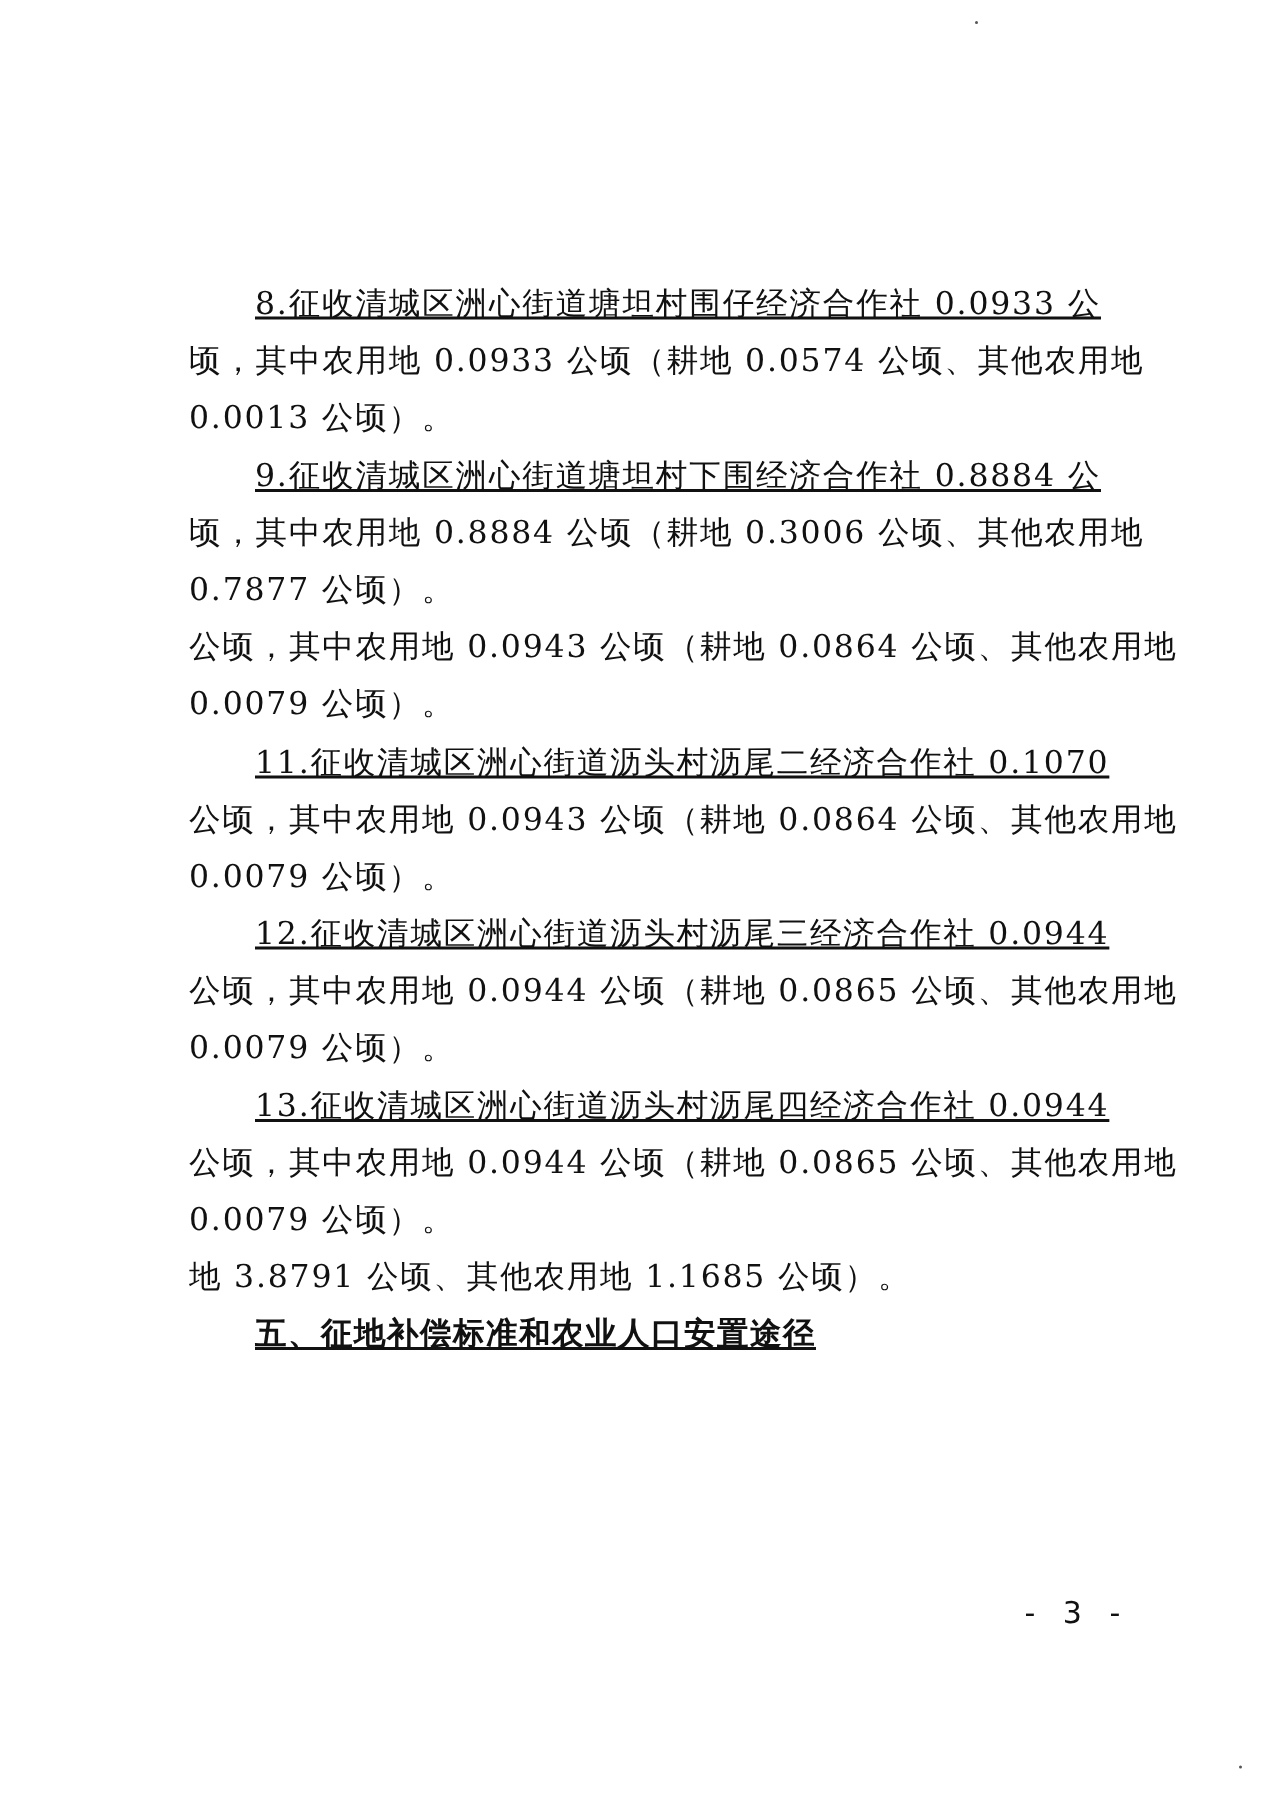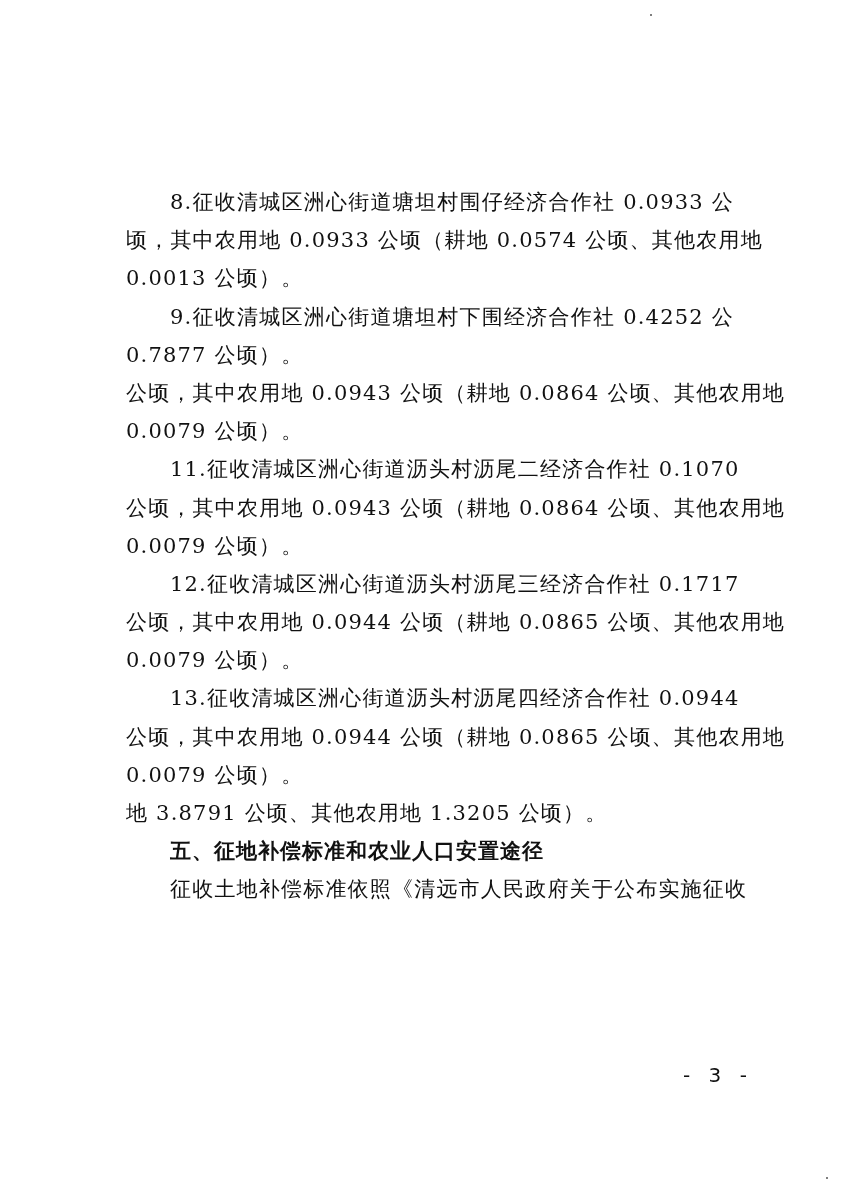--- a/index.html
+++ b/index.html
@@ -3,64 +3,64 @@
   <meta charset="utf-8">
   <style>
     html, body { margin: 0; padding: 0; background: #ffffff; }
     body { width: 850px; height: 1203px; position: relative; overflow: hidden;
       font-family: "DejaVu Serif", "Liberation Serif", serif; color: #111; }
     .page { position: absolute; left: 0; top: 0; width: 850px; height: 1203px; }
     .content { position: absolute; left: 126px; top: 183px; width: 608px; }
     .line { height: 38.2px; line-height: 38.2px; font-size: 21px; white-space: nowrap;
       text-align: justify; text-align-last: justify; letter-spacing: 1.2px; }
     .line.last { text-align-last: left; }
-    .indent { padding-left: 44px; }
+    .indent { padding-left: 44px; text-decoration: underline; }
     .heading { font-family: "DejaVu Sans", "Liberation Sans", sans-serif; font-weight: bold;
       text-align-last: left; letter-spacing: 1px; }
     .page-number { position: absolute; left: 683px; top: 1063px; font-size: 20px;
       font-family: "DejaVu Sans", "Liberation Sans", sans-serif; letter-spacing: 6px; }
     .speck { position: absolute; width: 2px; height: 2px; background: #555; border-radius: 1px; }
   </style>
 </head>
 <body>
 
 <div class="page">
   <div class="speck" style="left:650px;top:14px;"></div>
   <div class="speck" style="left:826px;top:1177px;"></div>
 
   <div class="content">
     <div>
       <div class="line indent">8.征收清城区洲心街道塘坦村围仔经济合作社 0.0933 公</div>
       <div class="line">顷，其中农用地 0.0933 公顷（耕地 0.0574 公顷、其他农用地</div>
       <div class="line last">0.0013 公顷）。</div>
     </div>
     <div>
-      <div class="line indent">9.征收清城区洲心街道塘坦村下围经济合作社 0.4252 公</div>
+      <div class="line indent">9.征收清城区洲心街道塘坦村下围经济合作社 0.8884 公</div>
+      <div class="line">顷，其中农用地 0.8884 公顷（耕地 0.3006 公顷、其他农用地</div>
       <div class="line last">0.7877 公顷）。</div>
     </div>
     <div>
       <div class="line">公顷，其中农用地 0.0943 公顷（耕地 0.0864 公顷、其他农用地</div>
       <div class="line last">0.0079 公顷）。</div>
     </div>
     <div>
       <div class="line indent">11.征收清城区洲心街道沥头村沥尾二经济合作社 0.1070</div>
       <div class="line">公顷，其中农用地 0.0943 公顷（耕地 0.0864 公顷、其他农用地</div>
       <div class="line last">0.0079 公顷）。</div>
     </div>
     <div>
-      <div class="line indent">12.征收清城区洲心街道沥头村沥尾三经济合作社 0.1717</div>
+      <div class="line indent">12.征收清城区洲心街道沥头村沥尾三经济合作社 0.0944</div>
       <div class="line">公顷，其中农用地 0.0944 公顷（耕地 0.0865 公顷、其他农用地</div>
       <div class="line last">0.0079 公顷）。</div>
     </div>
     <div>
       <div class="line indent">13.征收清城区洲心街道沥头村沥尾四经济合作社 0.0944</div>
       <div class="line">公顷，其中农用地 0.0944 公顷（耕地 0.0865 公顷、其他农用地</div>
       <div class="line last">0.0079 公顷）。</div>
     </div>
     <div>
-      <div class="line last">地 3.8791 公顷、其他农用地 1.3205 公顷）。</div>
+      <div class="line last">地 3.8791 公顷、其他农用地 1.1685 公顷）。</div>
     </div>
     <div class="line indent heading">五、征地补偿标准和农业人口安置途径</div>
-    <div class="line indent last">征收土地补偿标准依照《清远市人民政府关于公布实施征收</div>
   </div>
 
   <div class="page-number">- 3 -</div>
 </div>
 
 </body></html>

